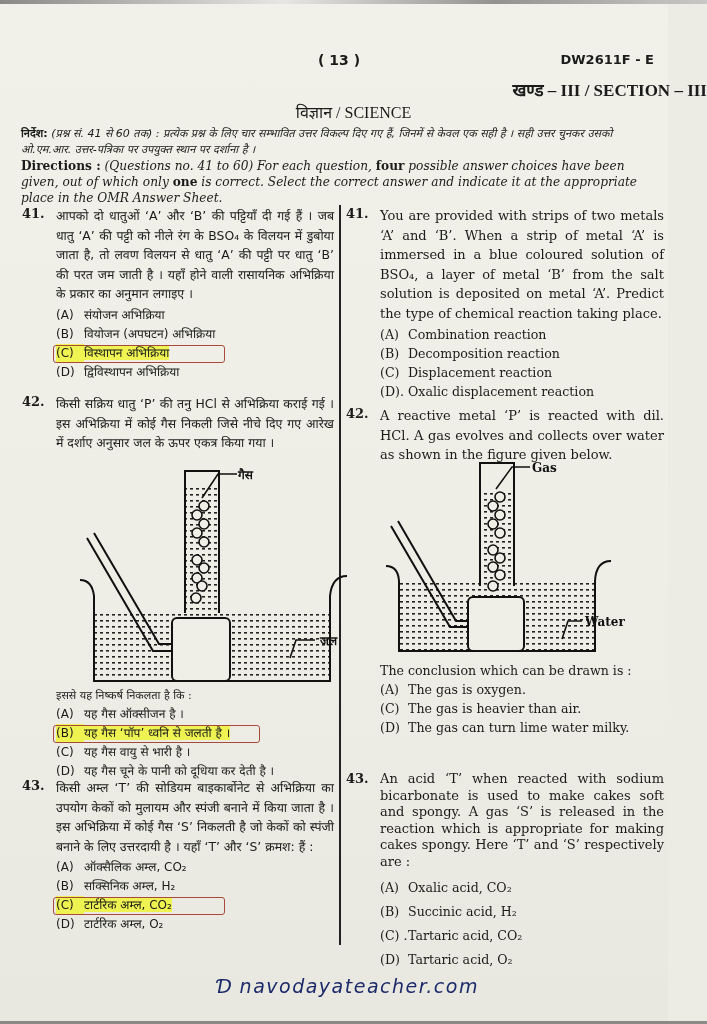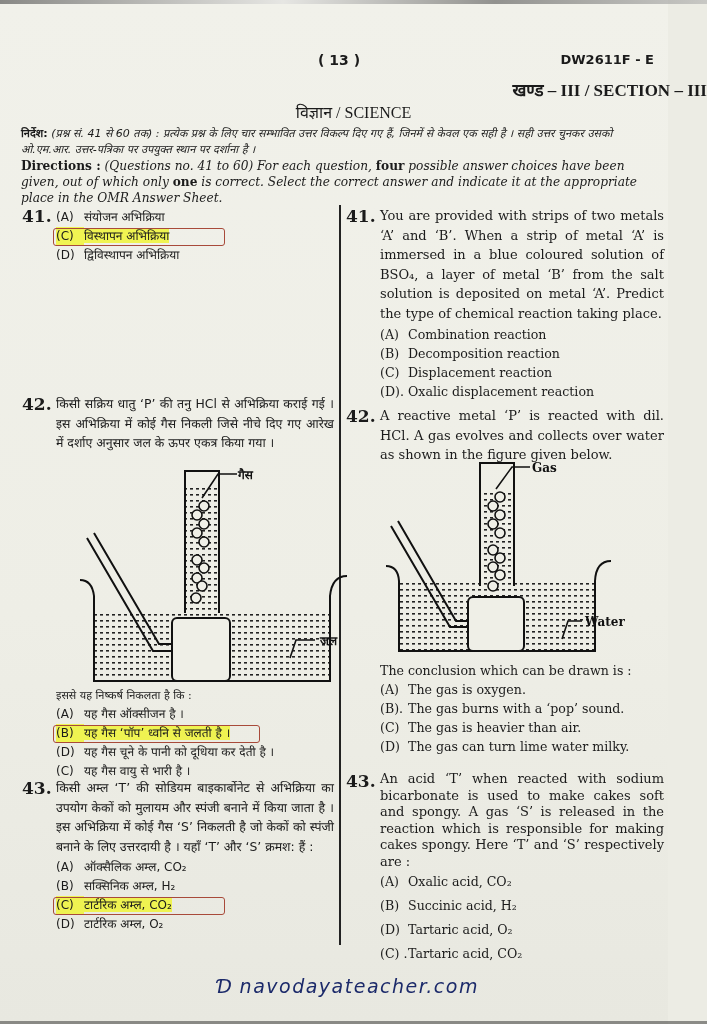--- a/index.html
+++ b/index.html
@@ -22,21 +22,21 @@
   .section-title { position:absolute; top:78px; left:0; width:707px; text-align:right; font-family:"Liberation Serif", serif; font-weight:bold; font-size:17px; }
   .subject-title { position:absolute; top:101px; left:0; width:707px; text-align:center; font-family:"Liberation Serif", serif; font-weight:normal; font-size:16px; }
   .directions { position:absolute; left:21px; top:126px; width:640px; font-size:12.2px; line-height:16px; font-style:italic; }
   .directions b { font-style: normal; }
   .dir-hi { font-family:"DejaVu Sans", sans-serif; font-size:11px; }
   .col-divider { position:absolute; left:339px; top:205px; width:1.5px; height:740px; background:#222; }
   .col { position:absolute; top:206px; }
   .col-left { left:22px; width:312px; }
   .col-right { left:346px; width:318px; }
   .q { position:absolute; left:0; width:100%; }
-  .qnum { position:absolute; left:0; top:0; font-weight:bold; font-size:17px;text-align:right; }
+  .qnum { position:absolute; left:0; top:0; font-weight:bold; font-size:13px;text-align:right; }
   .qtext { margin-left:34px; font-size:13px; line-height:19.5px; text-align:justify; }
   .qtext.hi { font-family:"DejaVu Sans", sans-serif; font-size:12.4px; line-height:19.5px; }
   .opts { margin-left:34px; margin-top:2px; }
   .opt { font-size:12.6px; line-height:19px; position:relative; }
   .opt.hi { font-family:"DejaVu Sans", sans-serif; font-size:12px; }
   .opt .lbl { display:inline-block; width:28px; }
   .opt.marked .txt, .opt.marked .lbl { background: rgba(240,245,40,0.78); }
   .opt.marked::after {
     content:""; position:absolute; left:-3px; top:1px; height:16px; border:1.5px solid #a84a3a; border-radius:3px; width:170px; pointer-events:none;
   }
@@ -69,22 +69,24 @@
       <span>(Questions no. 41 to 60) For each question, </span><b>four</b><span> possible answer choices have been given, out of which only </span><b>one</b><span> is correct. Select the correct answer and indicate it at the appropriate place in the OMR Answer Sheet.</span>
     </div>
   </div>
 
   <div class="col-divider"></div>
 
   <div class="col col-left">
 
     <div class="q" style="top:0px">
       <span class="qnum">41.</span>
+      <div class="qtext hi">आपको दो धातुओं ‘A’ और ‘B’ की पट्टियाँ दी गई हैं । जब धातु ‘A’ की पट्टी को नीले रंग के BSO₄ के विलयन में डुबोया जाता है, तो लवण विलयन से धातु ‘A’ की पट्टी पर धातु ‘B’ की परत जम जाती है । यहाँ होने वाली रासायनिक अभिक्रिया के प्रकार का अनुमान लगाइए ।</div>
       <div class="opts">
         <div class="opt hi"><span class="lbl">(A)</span><span class="txt">संयोजन अभिक्रिया</span></div>
+        <div class="opt hi"><span class="lbl">(B)</span><span class="txt">वियोजन (अपघटन) अभिक्रिया</span></div>
         <div class="opt hi marked"><span class="lbl">(C)</span><span class="txt">विस्थापन अभिक्रिया</span></div>
         <div class="opt hi"><span class="lbl">(D)</span><span class="txt">द्विविस्थापन अभिक्रिया</span></div>
       </div>
     </div>
 
     <div class="q" style="top:188px">
       <span class="qnum">42.</span>
       <div class="qtext hi">किसी सक्रिय धातु ‘P’ की तनु HCl से अभिक्रिया कराई गई । इस अभिक्रिया में कोई गैस निकली जिसे नीचे दिए गए आरेख में दर्शाए अनुसार जल के ऊपर एकत्र किया गया ।</div>
     </div>
 
@@ -117,22 +119,22 @@
       <path d="M238 190 L244 172 L263 172" fill="none" stroke="#111" stroke-width="1.6"></path>
       <text x="186" y="11" font-family="DejaVu Sans, sans-serif" font-weight="bold" font-size="12" fill="#111">गैस</text>
       <text x="268" y="177" font-family="DejaVu Sans, sans-serif" font-weight="bold" font-size="12" fill="#111">जल</text>
     </svg>
 
     <div class="q" style="top:480px">
       <div class="stem hi">इससे यह निष्कर्ष निकलता है कि :</div>
       <div class="opts" style="margin-top:0">
         <div class="opt hi"><span class="lbl">(A)</span><span class="txt">यह गैस ऑक्सीजन है ।</span></div>
         <div class="opt hi marked wide"><span class="lbl">(B)</span><span class="txt">यह गैस ‘पॉप’ ध्वनि से जलती है ।</span></div>
+        <div class="opt hi"><span class="lbl">(C)</span><span class="txt">यह गैस वायु से भारी है ।</span></div>
         <div class="opt hi"><span class="lbl">(D)</span><span class="txt">यह गैस चूने के पानी को दूधिया कर देती है ।</span></div>
-        <div class="opt hi"><span class="lbl">(C)</span><span class="txt">यह गैस वायु से भारी है ।</span></div>
       </div>
     </div>
 
     <div class="q" style="top:572px">
       <span class="qnum">43.</span>
       <div class="qtext hi">किसी अम्ल ‘T’ की सोडियम बाइकार्बोनेट से अभिक्रिया का उपयोग केकों को मुलायम और स्पंजी बनाने में किया जाता है । इस अभिक्रिया में कोई गैस ‘S’ निकलती है जो केकों को स्पंजी बनाने के लिए उत्तरदायी है । यहाँ ‘T’ और ‘S’ क्रमश: हैं :</div>
       <div class="opts">
         <div class="opt hi"><span class="lbl">(A)</span><span class="txt">ऑक्सैलिक अम्ल, CO₂</span></div>
         <div class="opt hi"><span class="lbl">(B)</span><span class="txt">सक्सिनिक अम्ल, H₂</span></div>
         <div class="opt hi marked"><span class="lbl">(C)</span><span class="txt">टार्टरिक अम्ल, CO₂</span></div>
@@ -187,33 +189,32 @@
       <path d="M120 28 L136 6 L154 6" fill="none" stroke="#111" stroke-width="1.6"></path>
       <path d="M186 178 L192 160 L206 160" fill="none" stroke="#111" stroke-width="1.6"></path>
       <text x="156" y="11" font-family="DejaVu Serif, serif" font-weight="bold" font-size="12" fill="#111">Gas</text>
       <text x="209" y="165" font-family="DejaVu Serif, serif" font-weight="bold" font-size="12" fill="#111">Water</text>
     </svg>
 
     <div class="q" style="top:455px">
       <div class="stem">The conclusion which can be drawn is :</div>
       <div class="opts" style="margin-top:0">
         <div class="opt"><span class="lbl">(A)</span><span class="txt">The gas is oxygen.</span></div>
-        <div class="opt"><span class="lbl">(B).</span><span class="txt">The gas burns with a ‘pop’ sound.</span></div>
         <div class="opt"><span class="lbl">(C)</span><span class="txt">The gas is heavier than air.</span></div>
         <div class="opt"><span class="lbl">(D)</span><span class="txt">The gas can turn lime water milky.</span></div>
       </div>
     </div>
 
     <div class="q" style="top:565px">
       <span class="qnum">43.</span>
-      <div class="qtext" style="line-height:16.5px">An acid ‘T’ when reacted with sodium bicarbonate is used to make cakes soft and spongy. A gas ‘S’ is released in the reaction which is responsible for making cakes spongy. Here ‘T’ and ‘S’ respectively are :</div>
-      <div class="opts" style="margin-top:0">
+      <div class="qtext" style="line-height:16.5px">An acid ‘T’ when reacted with sodium bicarbonate is used to make cakes soft and spongy. A gas ‘S’ is released in the reaction which is appropriate for making cakes spongy. Here ‘T’ and ‘S’ respectively are :</div>
+      <div class="opts" style="margin-top:6px">
         <div class="opt" style="line-height:24px"><span class="lbl">(A)</span><span class="txt">Oxalic acid, CO₂</span></div>
         <div class="opt" style="line-height:24px"><span class="lbl">(B)</span><span class="txt">Succinic acid, H₂</span></div>
+        <div class="opt" style="line-height:24px"><span class="lbl">(C) .</span><span class="txt">Tartaric acid, CO₂</span></div>
         <div class="opt" style="line-height:24px"><span class="lbl">(D)</span><span class="txt">Tartaric acid, O₂</span></div>
-        <div class="opt" style="line-height:24px"><span class="lbl">(C) .</span><span class="txt">Tartaric acid, CO₂</span></div>
       </div>
     </div>
   </div>
 
   <div class="watermark">Ɗ navodayateacher.com</div>
   <div class="botshade"></div>
 </div>
 
 </body></html>

